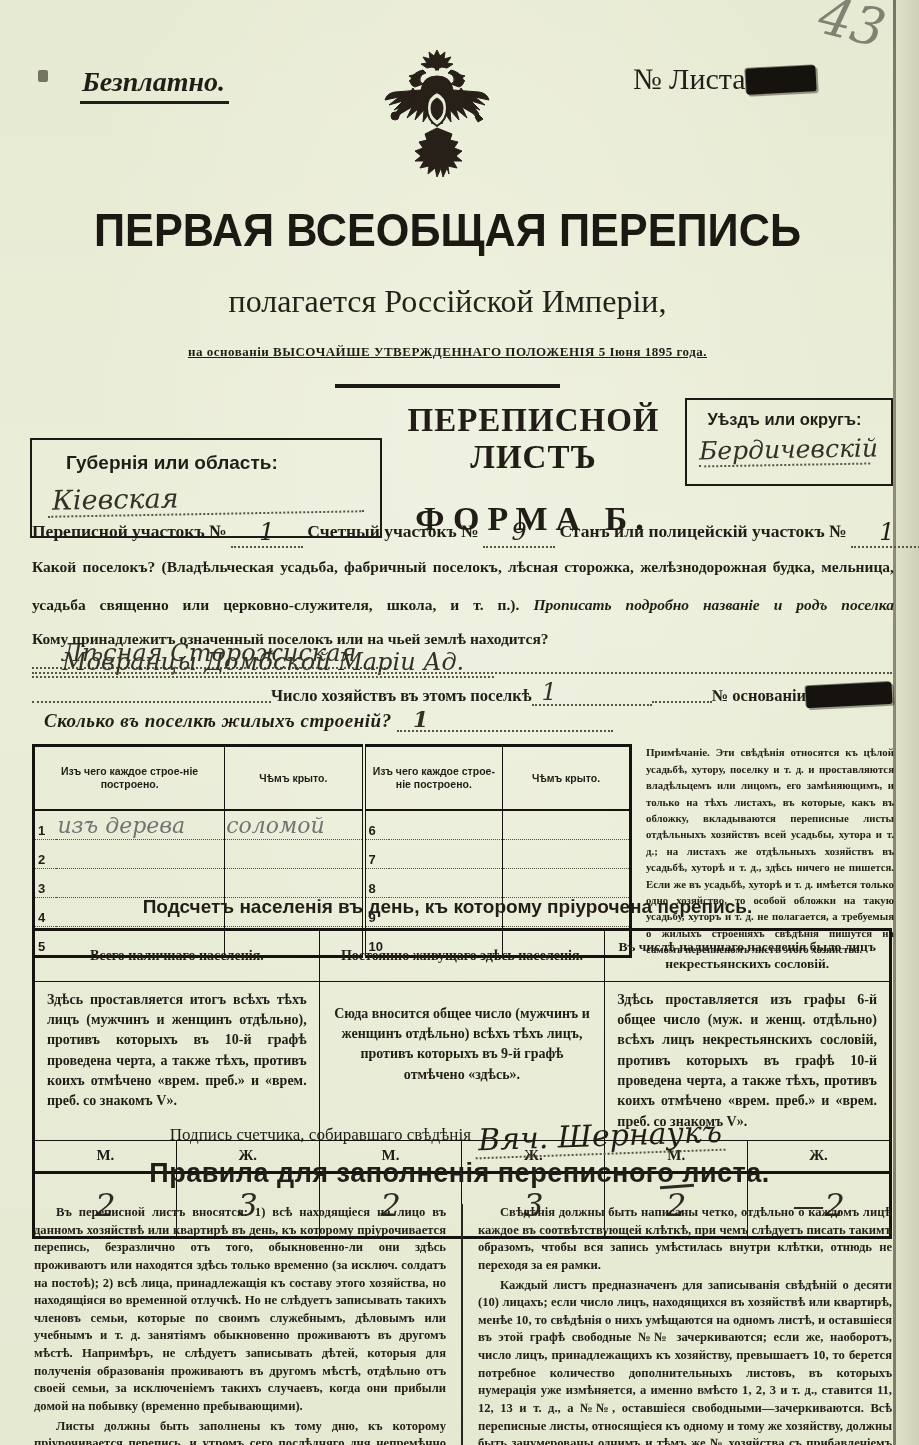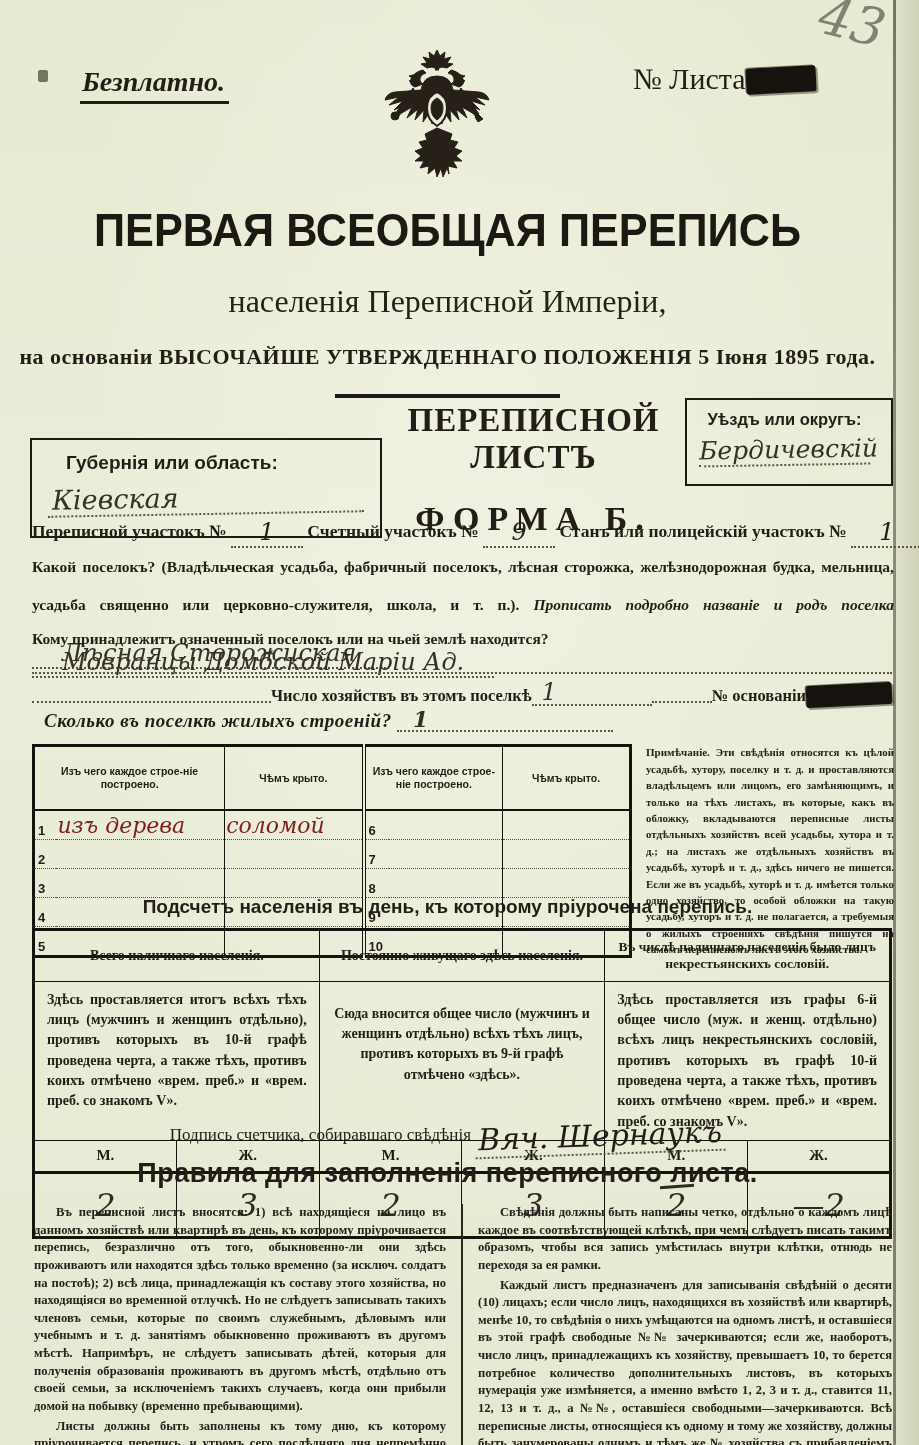--- a/index.html
+++ b/index.html
@@ -23,21 +23,21 @@
     border-bottom:3px solid #221e17;padding:0 4px 3px 2px;}
   .eagle{position:absolute;left:383px;top:48px;}
   .sheet-no{position:absolute;left:633px;top:62px;font-size:30px;white-space:nowrap;}
   .scribble{display:inline-block;width:70px;height:26px;background:#16120d;vertical-align:-4px;
     transform:rotate(-3deg);border-radius:3px;box-shadow:2px 2px 0 rgba(22,18,13,.4),-1px -1px 0 rgba(22,18,13,.5);}
 
   .title-block{position:absolute;top:202px;left:0;width:895px;text-align:center;}
   .title1{font-family:"Liberation Sans",sans-serif;font-weight:bold;font-size:47px;letter-spacing:0px;
     transform:scaleX(.92);transform-origin:center;color:#1c1812;}
   .title2{font-size:32px;margin-top:26px;color:#26221a;}
-  .title3{font-size:22px;font-weight:bold;margin-top:24px;letter-spacing:.5px;}
+  .title3{font-size:13px;font-weight:bold;margin-top:24px;letter-spacing:.5px;text-decoration:underline;}
   .divider{width:225px;height:4px;background:#1d1a14;margin:24px auto 0 auto;}
 
   .hdr-row{position:absolute;top:398px;left:30px;width:863px;display:flex;align-items:flex-end;}
   .gub-box{width:352px;border:2.5px solid #1d1a14;padding:12px 16px 6px 16px;box-sizing:border-box;height:100px;}
   .box-label{font-family:"Liberation Sans",sans-serif;font-weight:bold;font-size:19px;text-align:center;}
   .gub-box .box-label{text-align:left;padding-left:18px;}
   .hw{font-family:"DejaVu Serif",serif;font-style:italic;color:#353028;}
   .gub-val{font-size:27px;border-bottom:2px dotted #5a5442;display:block;margin-top:8px;padding-left:4px;transform:rotate(-1deg);}
   .form-title{flex:1;text-align:center;padding-top:4px;}
   .ft1{font-size:33px;font-weight:bold;letter-spacing:1px;}
@@ -66,21 +66,21 @@
 
   .bsec{position:absolute;top:744px;left:32px;width:862px;display:flex;gap:14px;}
   table{border-collapse:collapse;}
   .btable{width:600px;border:3px solid #16130e;font-family:"Liberation Sans",sans-serif;}
   .btable th{font-size:10.5px;font-weight:bold;border-bottom:2.5px solid #16130e;padding:3px 2px;line-height:1.2;}
   .btable .vsep{border-left:1.5px solid #16130e;}
   .btable .gsep{border-left:4px double #16130e;}
   .btable td{height:26px;vertical-align:bottom;}
   .btable td.c{border-bottom:1.5px dotted #55503d;}
   .btable td.num{font-size:13px;font-weight:bold;width:20px;padding-left:3px;font-family:"Liberation Sans",sans-serif;vertical-align:bottom;}
-  .bt-hw{font-family:"DejaVu Serif",serif;font-style:italic;font-size:22px;color:#7f1d1d;white-space:nowrap;}
+  .bt-hw{font-family:"DejaVu Serif",serif;font-style:italic;font-size:22px;color:#737373;white-space:nowrap;}
   .note-box{width:248px;font-size:10.8px;font-weight:bold;text-align:justify;line-height:1.52;color:#27221a;}
   .note-box b{font-size:11px;}
 
   .count-title{position:absolute;top:896px;left:0;width:895px;text-align:center;
     font-family:"Liberation Sans",sans-serif;font-size:19px;font-weight:bold;}
   .ctable{position:absolute;top:928px;left:32px;width:860px;border:3px solid #16130e;table-layout:fixed;}
   .ctable th{font-size:14px;font-weight:bold;padding:8px 6px;border-bottom:1.5px solid #16130e;line-height:1.25;}
   .ctable .csep{border-left:1.5px solid #16130e;}
   .ctable td.desc{font-size:14px;font-weight:bold;padding:8px 12px;text-align:justify;line-height:1.45;height:96px;vertical-align:top;}
   .ctable td.mj{font-size:15px;font-weight:bold;text-align:center;border-top:1.5px solid #16130e;
@@ -88,21 +88,21 @@
   .ctable td.mjsep{border-left:1px solid #16130e;}
   .ctable td.val{height:60px;text-align:center;vertical-align:middle;border-bottom:2px dotted #55503d;}
   .cval{font-family:"DejaVu Serif",serif;font-style:italic;font-size:32px;color:#2e2a24;}
   .oline{position:relative;}
   .oline::before{content:"";position:absolute;left:-6px;right:-8px;top:-1px;height:2.5px;background:#2e2a24;transform:rotate(-4deg);}
 
   .sig-line{position:absolute;top:1118px;left:0;width:895px;text-align:center;font-size:17px;white-space:nowrap;}
   .sig-hw{font-family:"DejaVu Serif",serif;font-style:italic;font-size:30px;display:inline-block;
     min-width:250px;border-bottom:2px dotted #5a5442;transform:rotate(-2deg);vertical-align:-6px;}
 
-  .rules-title{position:absolute;top:1158px;left:0;width:895px;text-align:center;
+  .rules-title{position:absolute;top:1158px;left:12px;width:895px;text-align:center;
     font-family:"Liberation Sans",sans-serif;font-size:27px;font-weight:bold;letter-spacing:.5px;}
   .rules{position:absolute;top:1204px;left:34px;width:858px;display:flex;}
   .rcol{width:50%;box-sizing:border-box;font-size:12.6px;font-weight:bold;line-height:1.40;
     text-align:justify;color:#26211a;}
   .rcol p{margin:0 0 2px 0;text-indent:22px;}
   .rcol-left{padding-right:15px;border-right:2px solid #2a261e;}
   .rcol-right{padding-left:15px;}
 </style>
 </head>
 <body>
@@ -133,21 +133,21 @@
       <circle cx="12" cy="68" r="4"></circle>
       <path d="M95 66 l5 5 -5 3 -3-5 z"></path>
     </g>
   </svg>
 </div>
 
 <div class="sheet-no"><span>№ Листа</span><span class="scribble"></span></div>
 
 <div class="title-block">
   <div class="title1">ПЕРВАЯ ВСЕОБЩАЯ ПЕРЕПИСЬ</div>
-  <div class="title2">населенія Переписной Имперіи,</div>
+  <div class="title2">полагается Россійской Имперіи,</div>
   <div class="title3">на основаніи ВЫСОЧАЙШЕ УТВЕРЖДЕННАГО ПОЛОЖЕНІЯ 5 Іюня 1895 года.</div>
   <div class="divider"></div>
 </div>
 
 <div class="hdr-row">
   <div class="gub-box">
     <div class="box-label">Губернія или область:</div>
     <span class="hw gub-val">Кіевская</span>
   </div>
   <div class="form-title">

